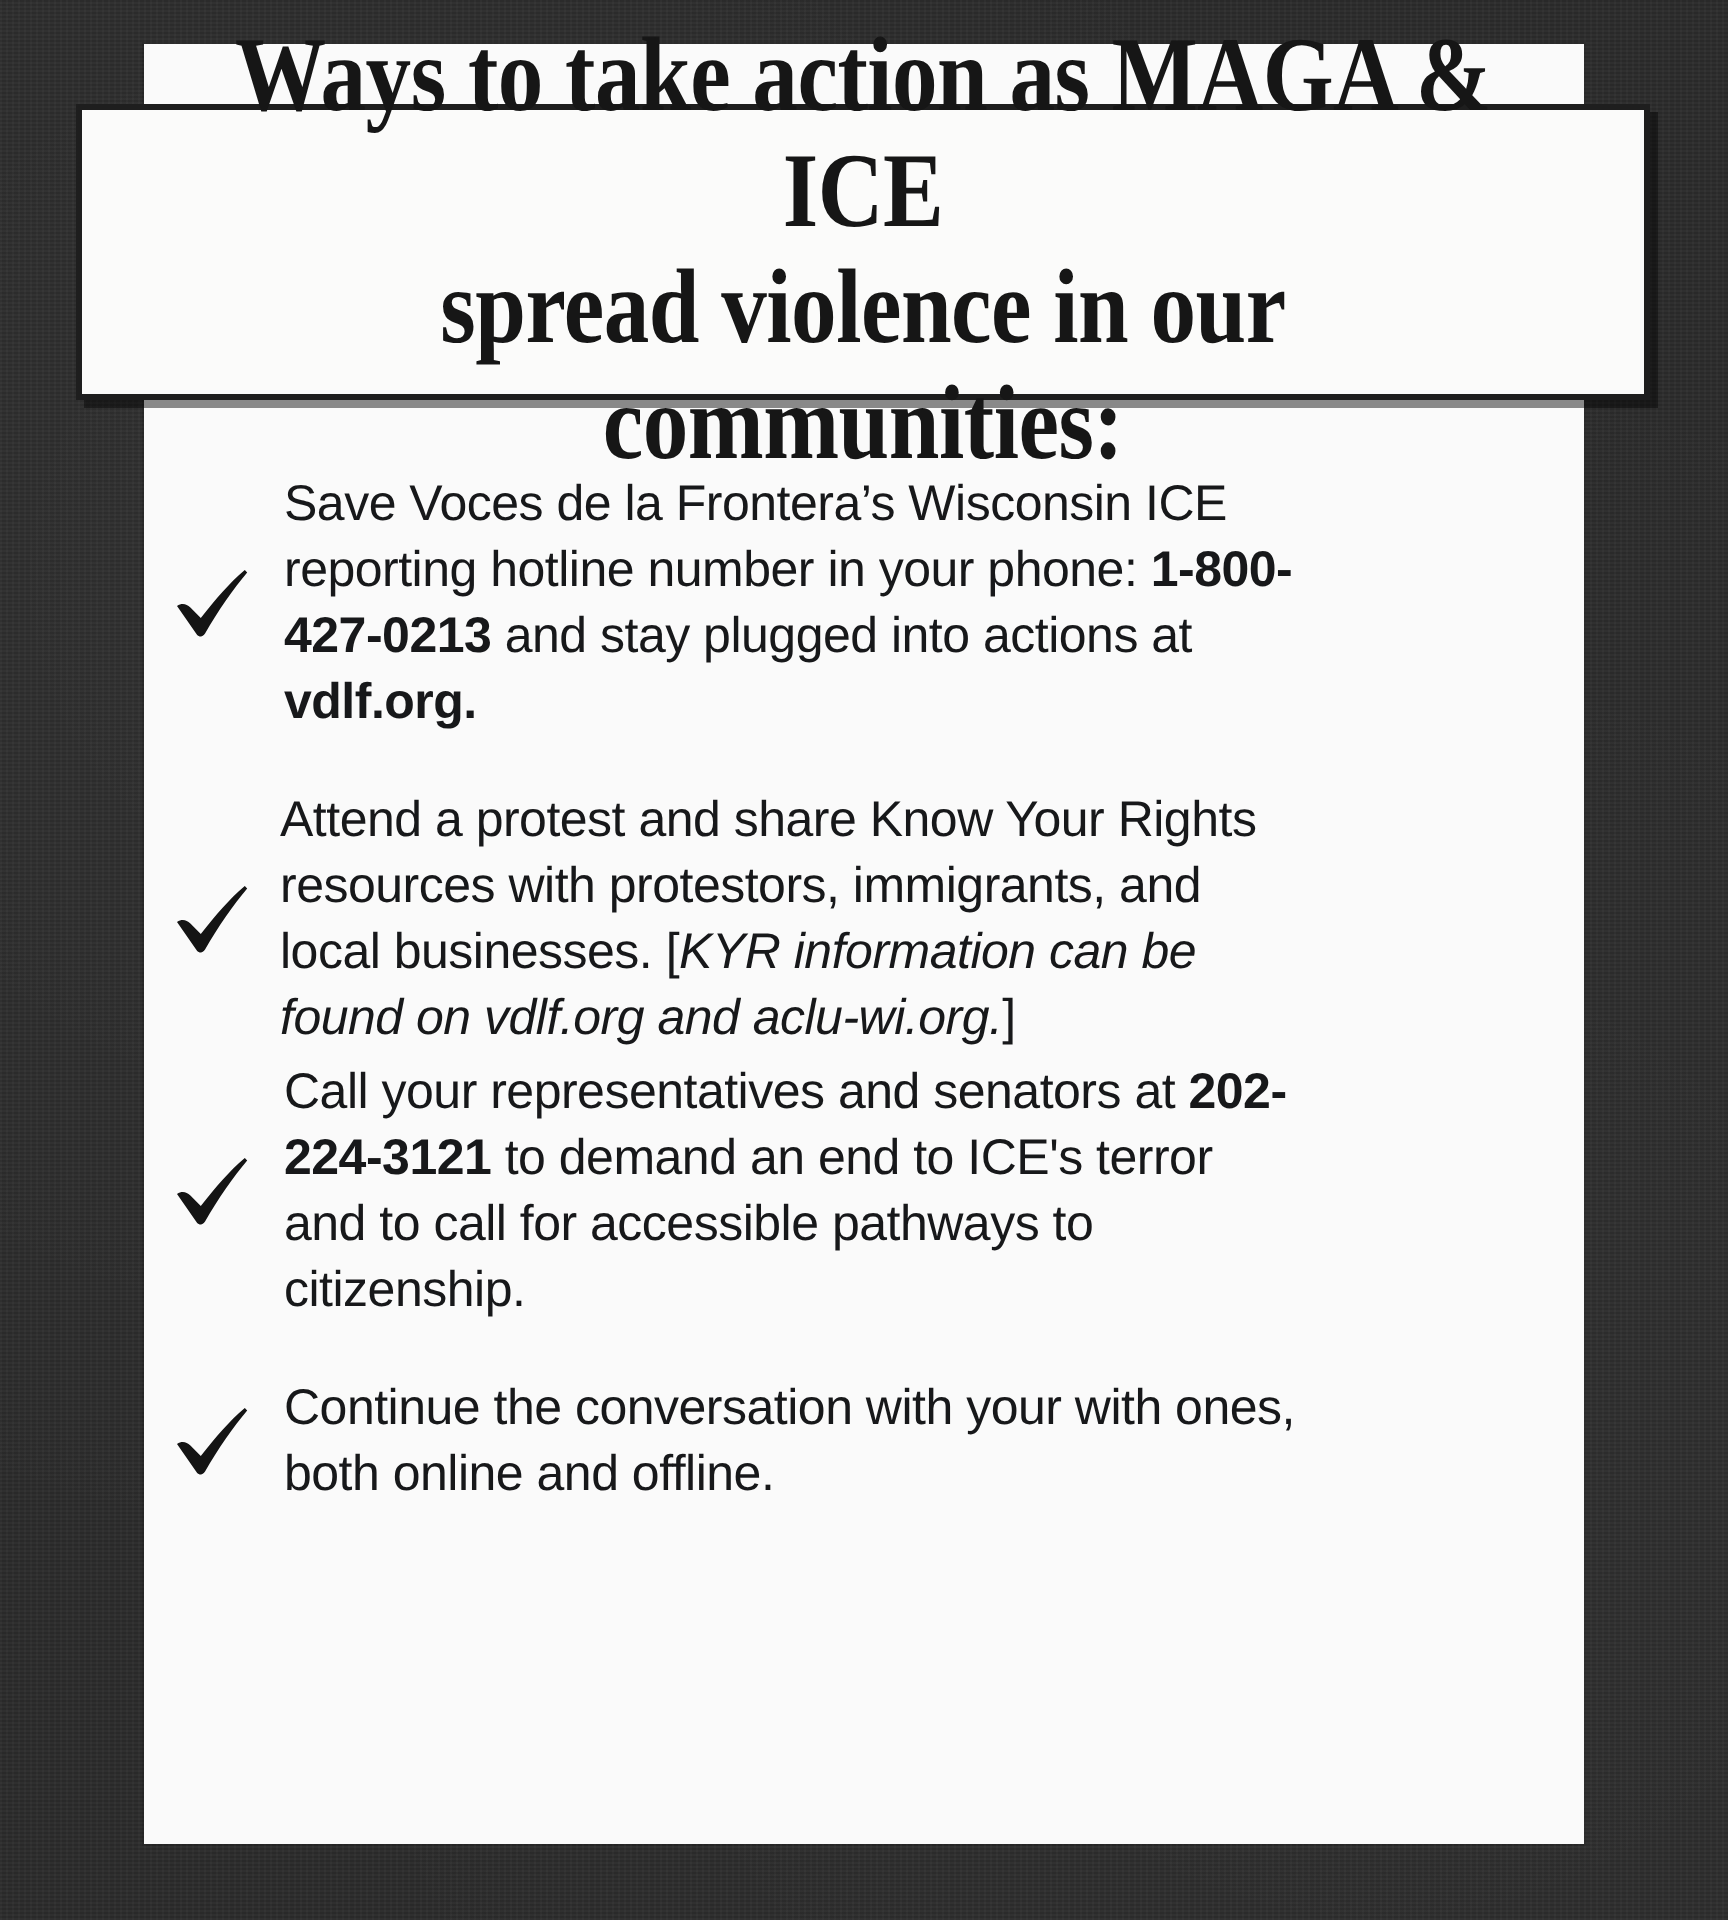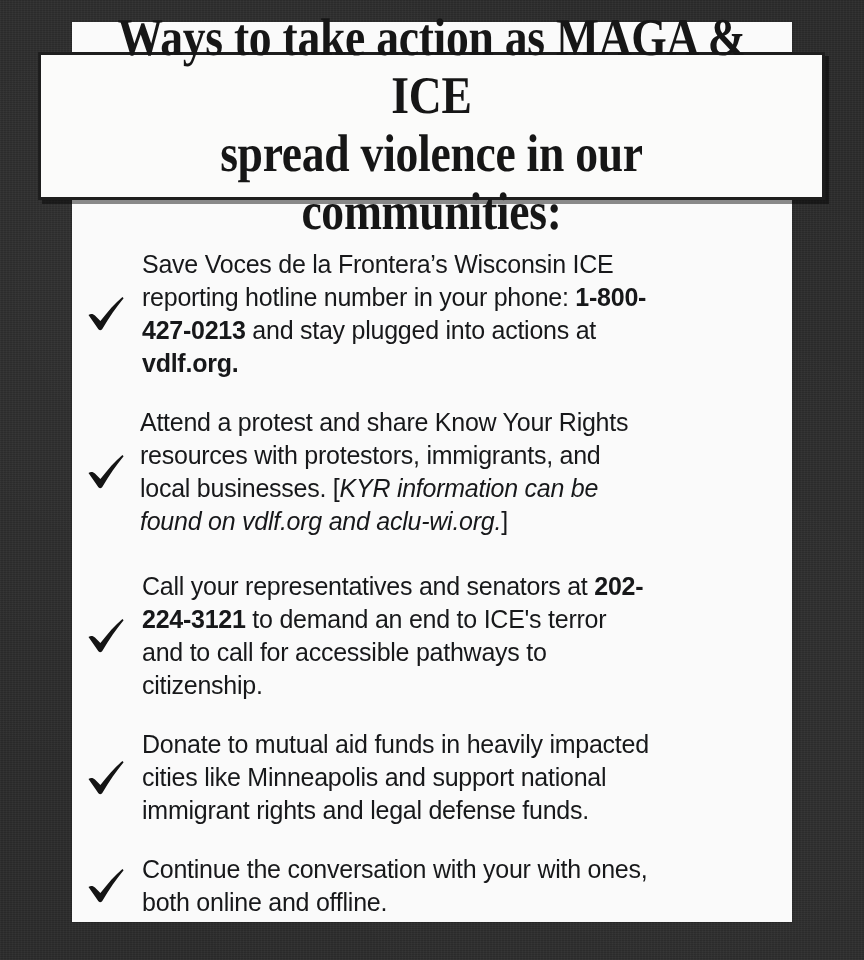--- a/index.html
+++ b/index.html
@@ -65,21 +65,21 @@
     transform-origin: center center;
     white-space: pre-line;
     padding: 0 10px;
     text-rendering: geometricPrecision;
   }
 
   
   #list {
     position: absolute;
     left: 72px;
-    top: 248px;
+    top: 236px;
     width: 597px;
     height: 660px;
   }
   .item {
     position: relative;
     display: flex;
     align-items: center;
     margin-bottom: 26px;
   }
   .check-cell {
@@ -105,21 +105,21 @@
     line-height: 1.32;
     letter-spacing: -0.25px;
     font-weight: 400;
   }
   .body-text b { font-weight: 700; }
   .body-text i { font-style: italic; }
 
   
   .item--1 .body-cell { padding-left: 2px; }
   .item--2 .body-cell { padding-left: 0px; }
-  .item--2 { margin-bottom: 32px; }
+  .item--2 { margin-bottom: 4px; }
   .item--3 .body-cell { padding-left: 2px; }
   .item--4 .body-cell { padding-left: 2px; }
   .item--5 .body-cell { padding-left: 2px; }
 </style>
 </head>
 <body>
 
 <div id="poster">
 
   <div id="card"></div>
@@ -157,30 +157,20 @@
       <div class="check-cell">
         <svg class="check-icon" viewBox="0 0 42 40" aria-hidden="true">
           <path d="M3.5 21.0 C6.0 19.4 8.2 19.9 10.2 21.8 L15.4 27.0 C23.0 17.4 29.6 9.6 37.4 3.0 L38.6 4.2 C31.6 12.6 24.2 23.0 17.6 34.6 C16.6 36.4 14.8 36.8 13.4 35.2 L3.5 21.0 Z" fill="#141414"></path>
         </svg>
       </div>
       <div class="body-cell">
         <div class="body-text">Call your representatives and senators at <b>202- 224-3121</b> to demand an end to ICE's terror and to call for accessible pathways to citizenship.</div>
       </div>
     </div>
 
-    <div class="item item--4">
-      <div class="check-cell">
-        <svg class="check-icon" viewBox="0 0 42 40" aria-hidden="true">
-          <path d="M3.5 21.0 C6.0 19.4 8.2 19.9 10.2 21.8 L15.4 27.0 C23.0 17.4 29.6 9.6 37.4 3.0 L38.6 4.2 C31.6 12.6 24.2 23.0 17.6 34.6 C16.6 36.4 14.8 36.8 13.4 35.2 L3.5 21.0 Z" fill="#141414"></path>
-        </svg>
-      </div>
-      <div class="body-cell">
-        <div class="body-text">Donate to mutual aid funds in heavily impacted cities like Minneapolis and support national immigrant rights and legal defense funds.</div>
-      </div>
-    </div>
 
     <div class="item item--5">
       <div class="check-cell">
         <svg class="check-icon" viewBox="0 0 42 40" aria-hidden="true">
           <path d="M3.5 21.0 C6.0 19.4 8.2 19.9 10.2 21.8 L15.4 27.0 C23.0 17.4 29.6 9.6 37.4 3.0 L38.6 4.2 C31.6 12.6 24.2 23.0 17.6 34.6 C16.6 36.4 14.8 36.8 13.4 35.2 L3.5 21.0 Z" fill="#141414"></path>
         </svg>
       </div>
       <div class="body-cell">
         <div class="body-text">Continue the conversation with your with ones, both online and offline.</div>
       </div>

